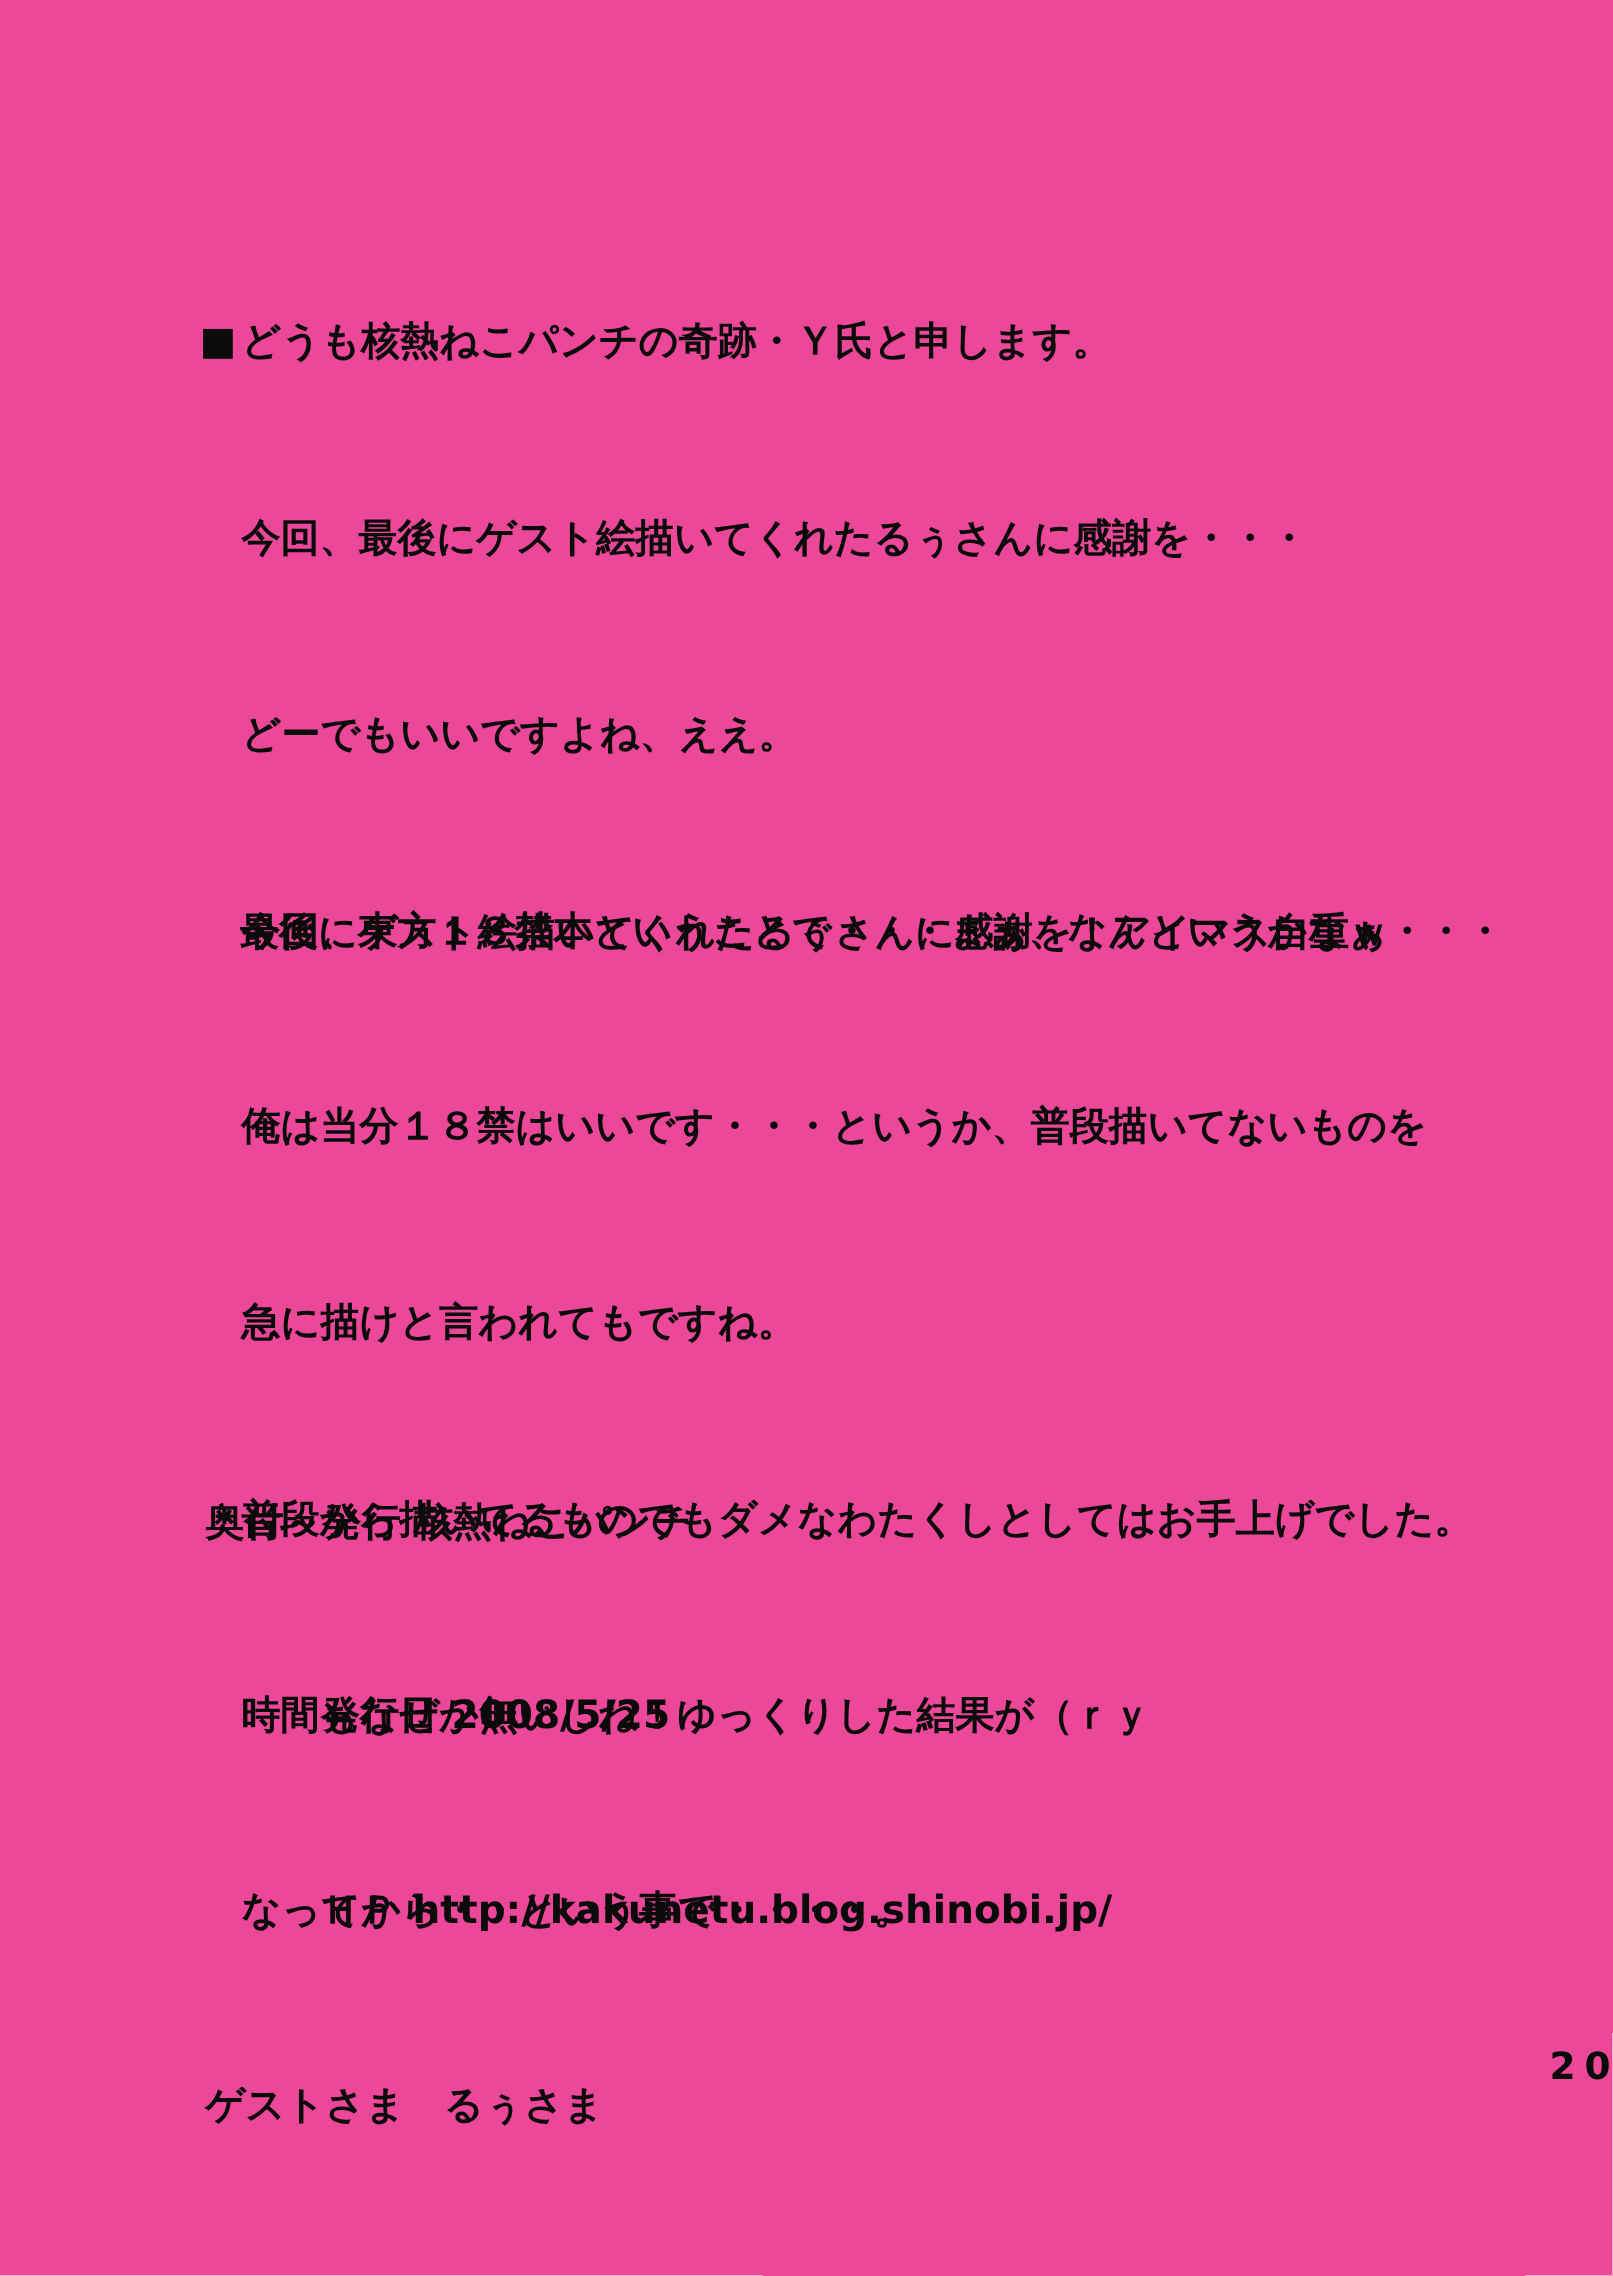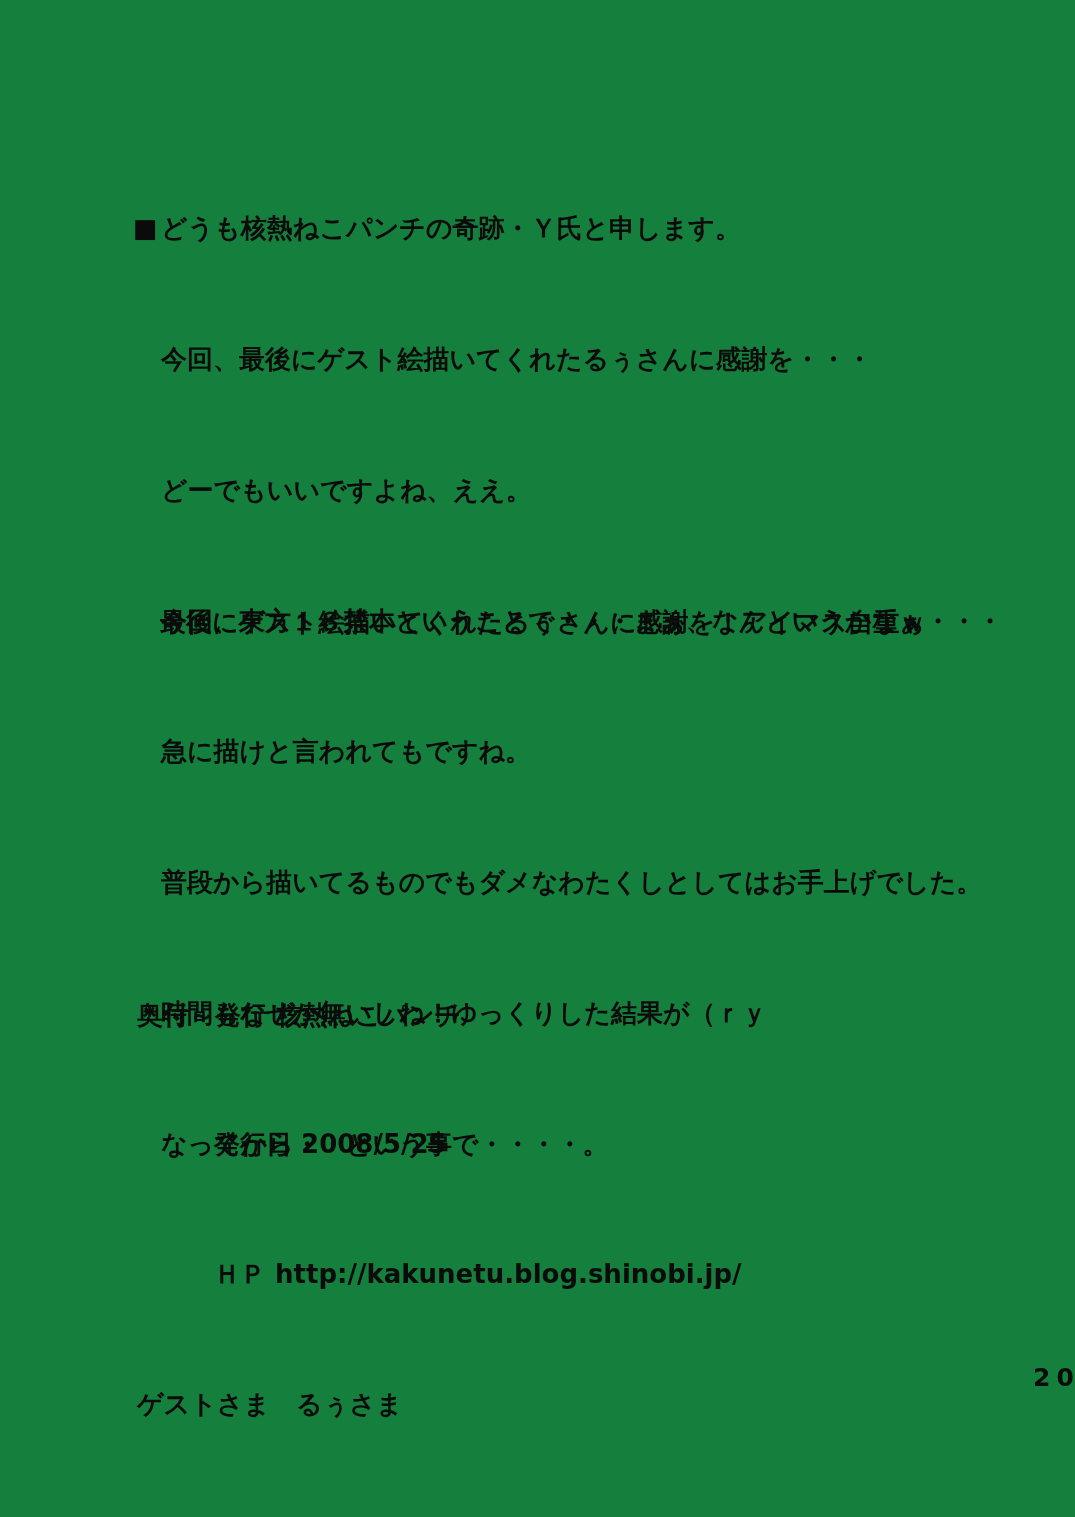--- a/index.html
+++ b/index.html
@@ -4,21 +4,21 @@
 <style>
   html, body {
     margin: 0;
     padding: 0;
     background: #ffffff;
   }
   .page {
     position: relative;
     width: 1075px;
     height: 1517px;
-    background: #15803d;
+    background: #ec4899;
     color: #0b0b0b;
     font-family: "DejaVu Sans", sans-serif;
     font-weight: bold;
     overflow: hidden;
   }
   
   .afterword {
     position: absolute;
     left: 133px;
     top: 120px;
@@ -71,20 +71,21 @@
 </head>
 <body>
 
 <div class="page">
 
   <div class="afterword">
     <div class="line first"><span class="bullet">■</span><span>どうも核熱ねこパンチの奇跡・Ｙ氏と申します。</span></div>
     <div class="line">今回、最後にゲスト絵描いてくれたるぅさんに感謝を・・・</div>
     <div class="line">どーでもいいですよね、ええ。</div>
     <div class="line">今回、東方１８禁本ということで・・・まぁ、なんというかなぁ・・・</div>
+    <div class="line">俺は当分１８禁はいいです・・・というか、普段描いてないものを</div>
     <div class="line">急に描けと言われてもですね。</div>
     <div class="line">普段から描いてるものでもダメなわたくしとしてはお手上げでした。</div>
     <div class="line">時間もなぜか無いしね！ゆっくりした結果が（ｒｙ</div>
     <div class="line">なってから・・という事で・・・・。</div>
   </div>
 
   <div class="thanks">最後にゲスト絵描いてくれたるぅさんに感謝を！アイマス自重ｗ</div>
 
   <div class="colophon">
     <div class="c-line ind-a">奥付～発行 核熱ねこパンチ</div>

